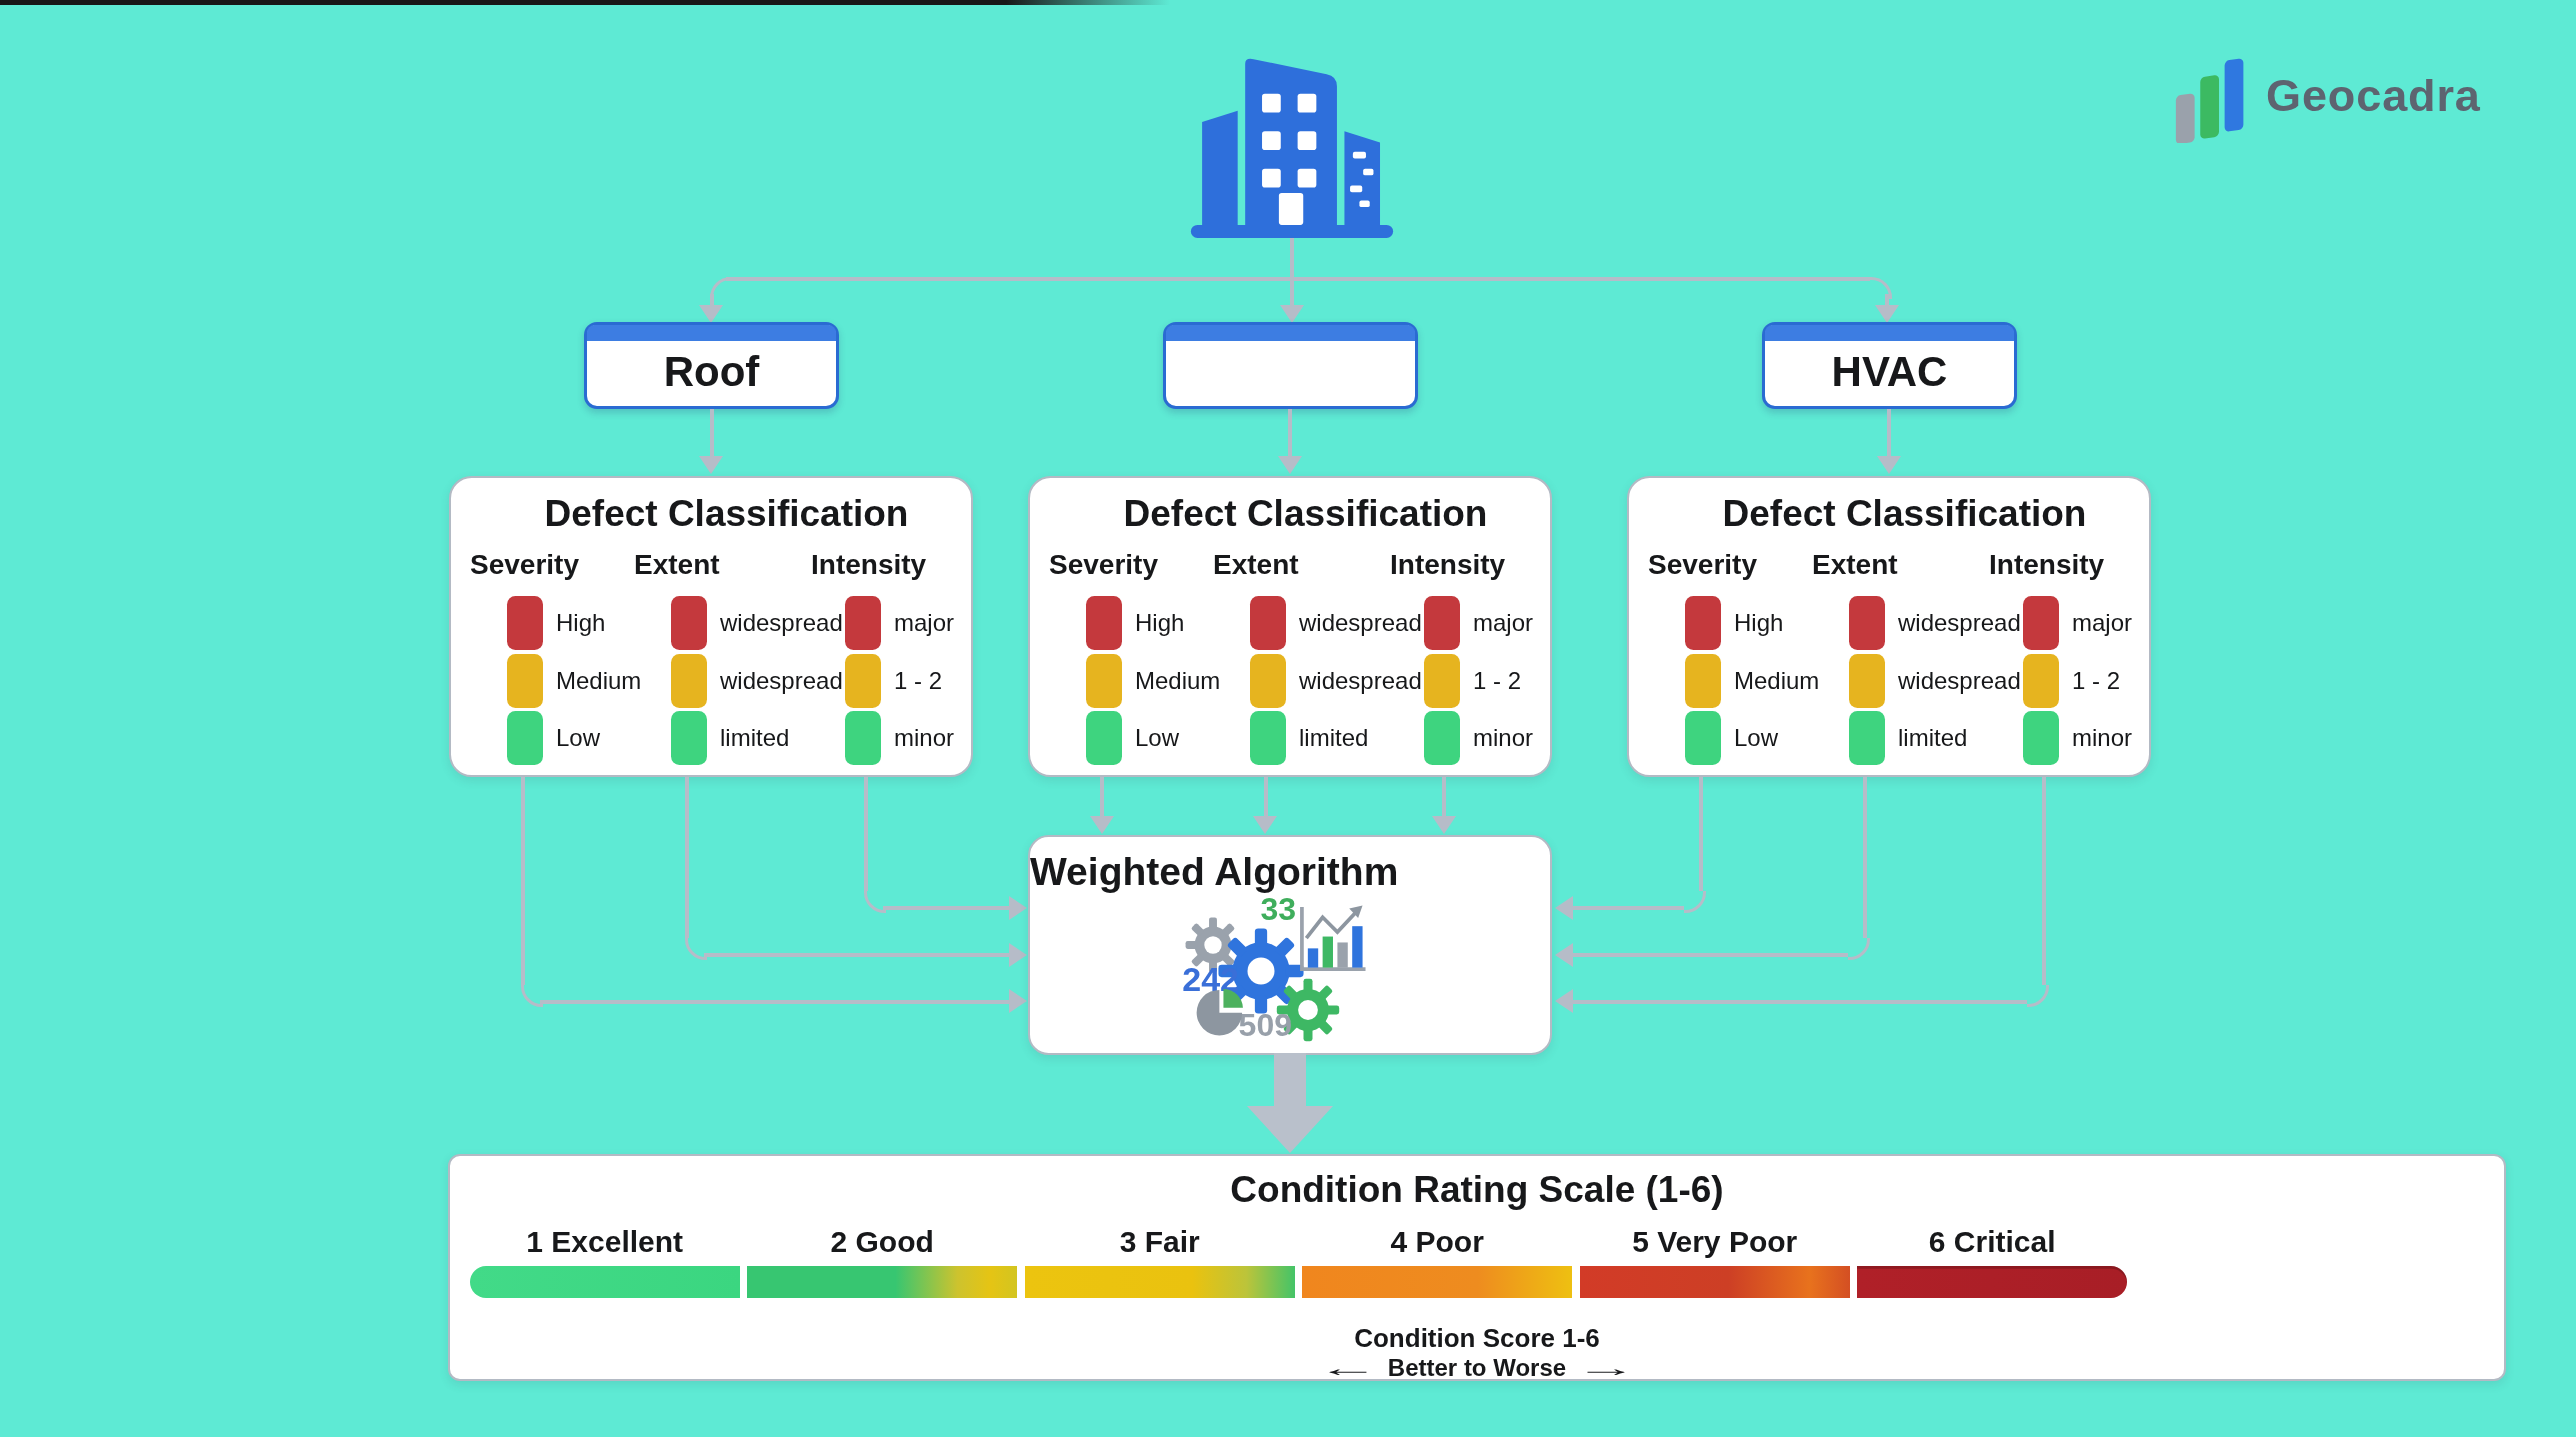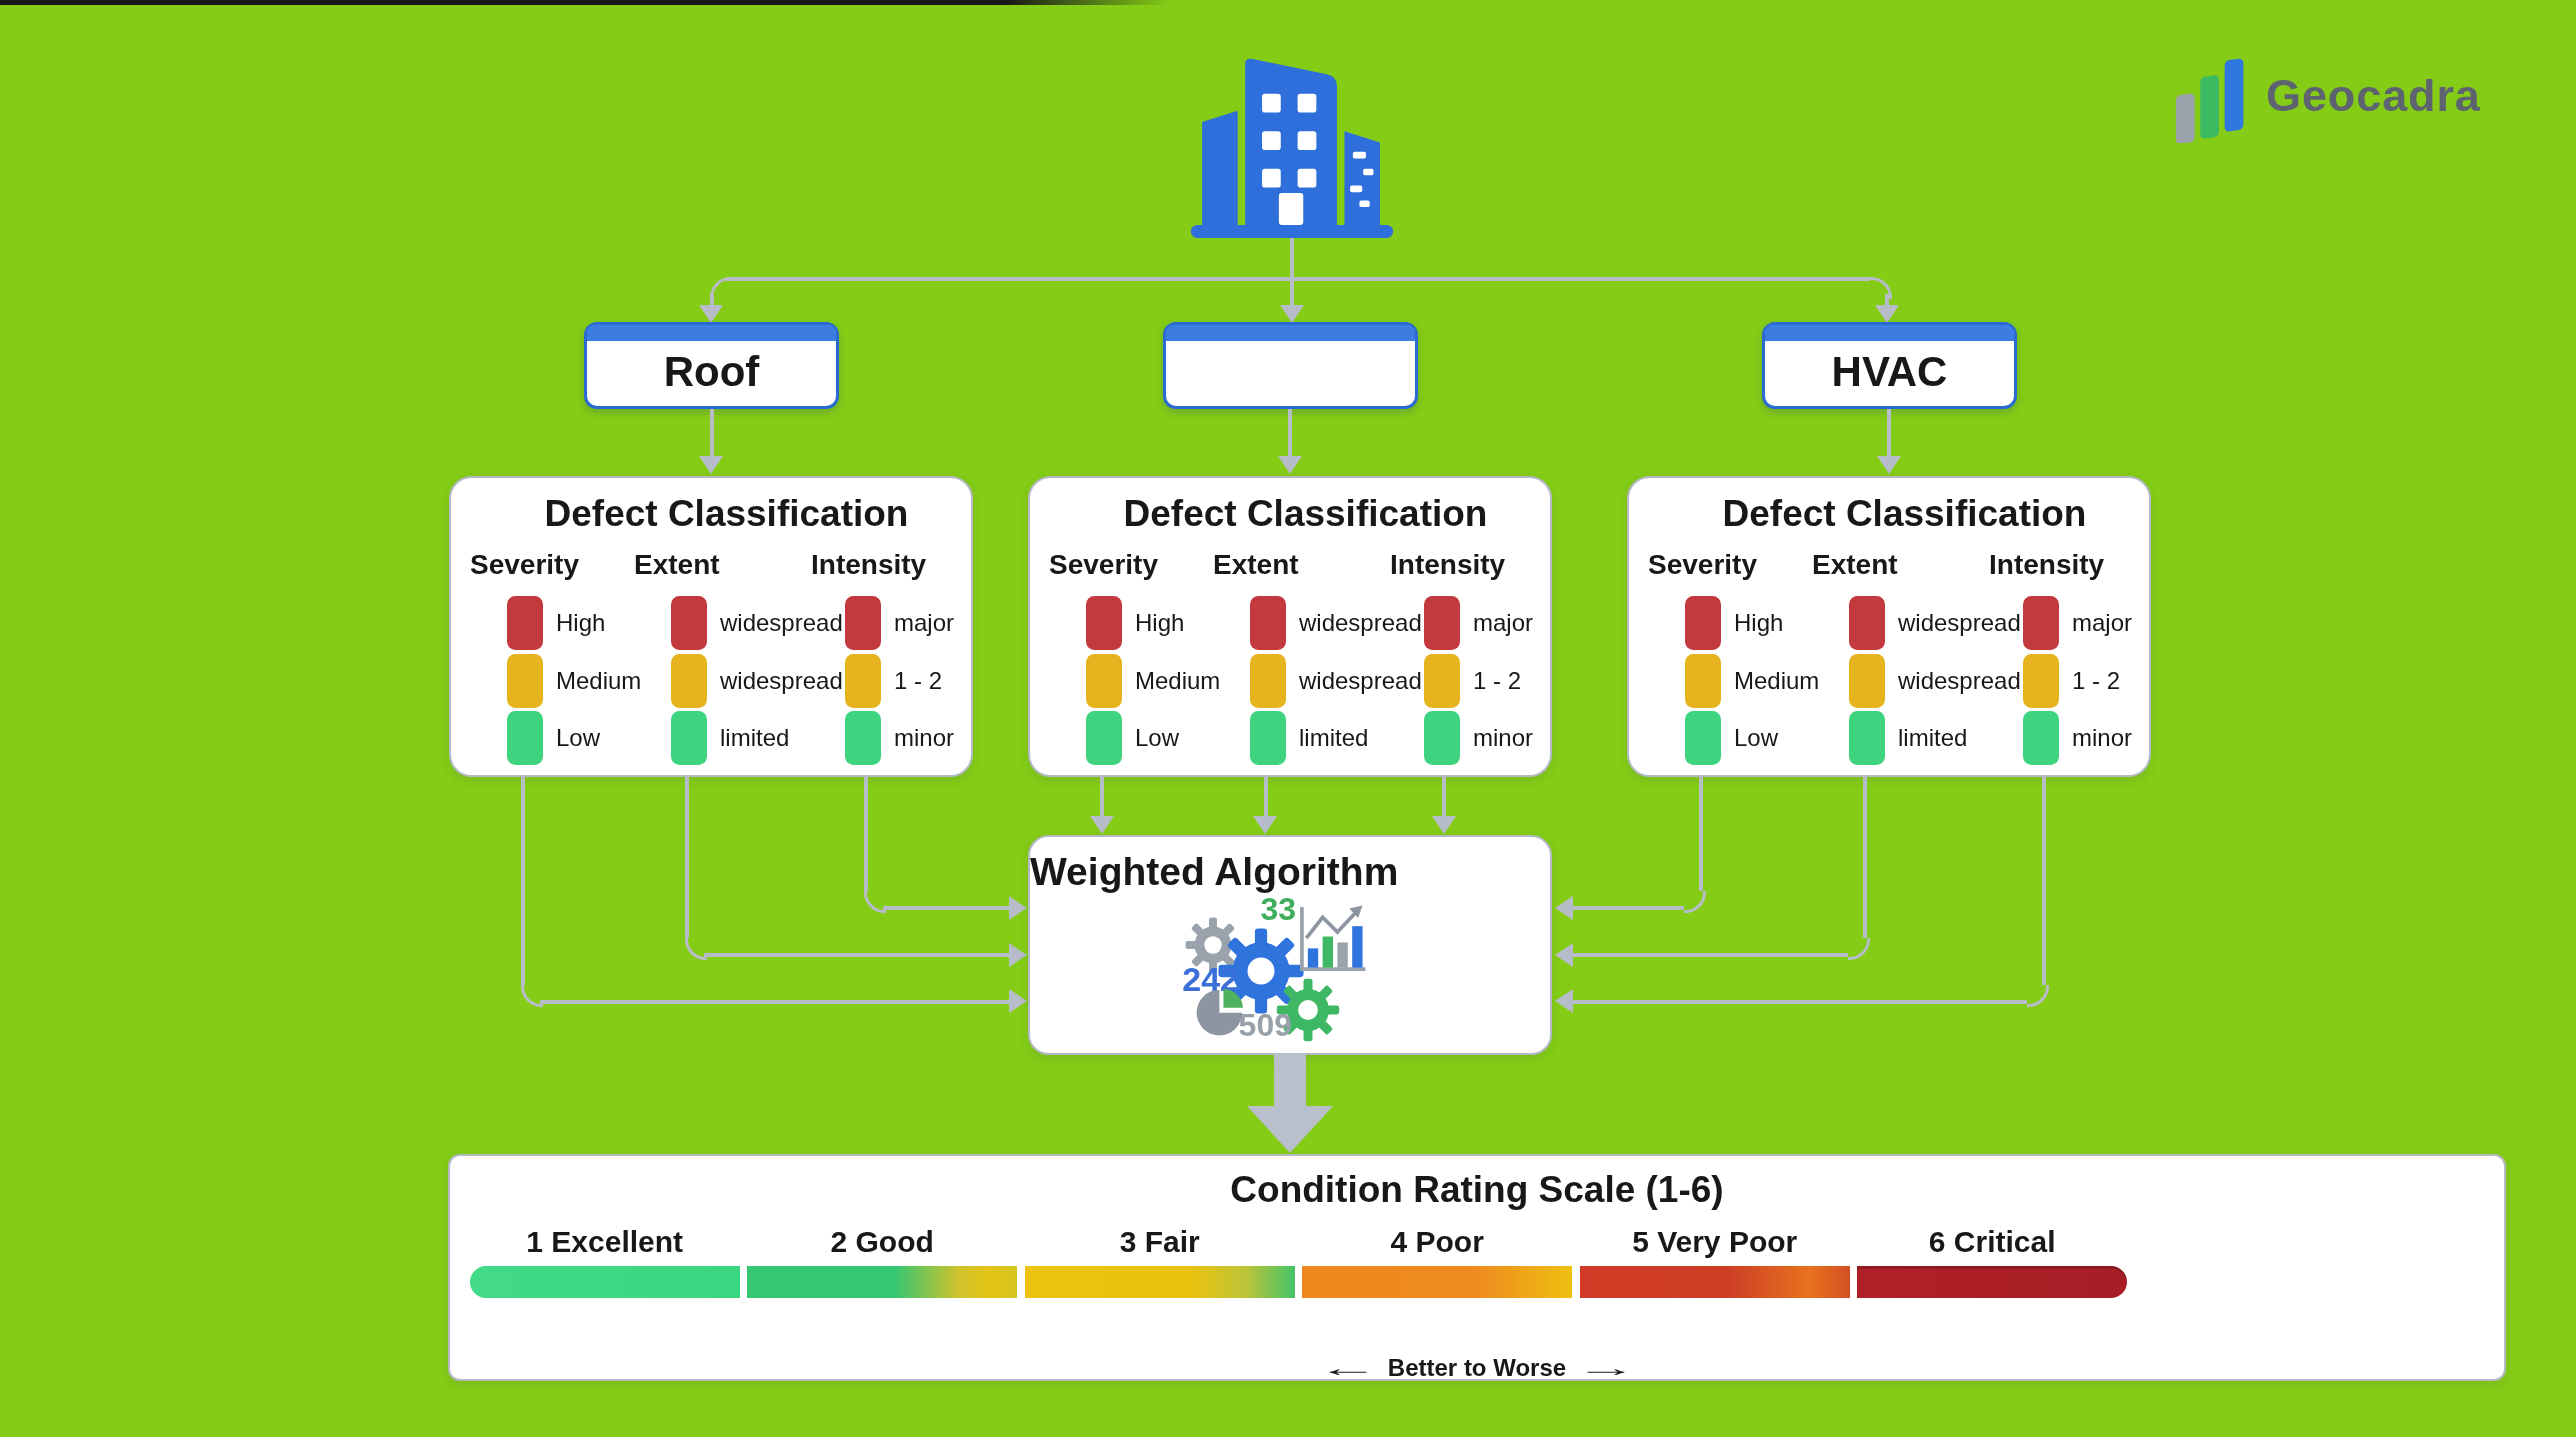--- a/index.html
+++ b/index.html
@@ -1,18 +1,18 @@
 <!DOCTYPE html>
 <html style="font-size:15px"><head>
 <meta charset="utf-8">
 <style>
   html,body{margin:0;padding:0;}
   #canvas{
     position:relative;width:2576px;height:1438px;overflow:hidden;
-    background:#84cc16;
+    background:#5eead4;
     font-family:"Liberation Sans","DejaVu Sans",sans-serif;
     color:#17181a;
     --conn:#b6bcc8;
   }
   
   .vline{position:absolute;width:3.7px;background:var(--conn);}
   .hline{position:absolute;height:3.7px;background:var(--conn);}
   .corner{position:absolute;width:19px;height:19px;}
   .corner.tl{border-left:3.7px solid var(--conn);border-top:3.7px solid var(--conn);border-top-left-radius:20.6px;}
   .corner.tr{border-right:3.7px solid var(--conn);border-top:3.7px solid var(--conn);border-top-right-radius:20.6px;}
@@ -390,19 +390,20 @@
       <div class="level">6 Critical</div>
     </div>
     <div class="bars">
       <div class="seg first" style="background: linear-gradient(90deg, rgb(66, 218, 136), rgb(59, 214, 128));"></div>
       <div class="seg" style="background: linear-gradient(90deg, rgb(55, 198, 113) 0%, rgb(55, 198, 113) 55%, rgb(205, 195, 46) 78%, rgb(229, 196, 20) 90%, rgb(211, 197, 32) 100%);"></div>
       <div class="seg" style="background: linear-gradient(90deg, rgb(236, 196, 15) 0%, rgb(234, 194, 15) 62%, rgb(188, 196, 58) 82%, rgb(68, 196, 104) 100%);"></div>
       <div class="seg" style="background: linear-gradient(90deg, rgb(240, 134, 30) 0%, rgb(238, 140, 31) 65%, rgb(238, 192, 17) 100%);"></div>
       <div class="seg" style="background: linear-gradient(90deg, rgb(210, 59, 39) 0%, rgb(205, 63, 37) 55%, rgb(232, 114, 29) 85%, rgb(212, 79, 35) 100%);"></div>
       <div class="seg last" style="background: linear-gradient(90deg, rgb(176, 32, 40), rgb(168, 30, 38));"></div>
     </div>
+    <div class="score">Condition Score 1-6</div>
     <div class="direction">
       <span class="dir-arrow">←</span><span>Better to Worse</span><span class="dir-arrow">→</span>
     </div>
   </div>
 
 </div>
 
 
 </body></html>

